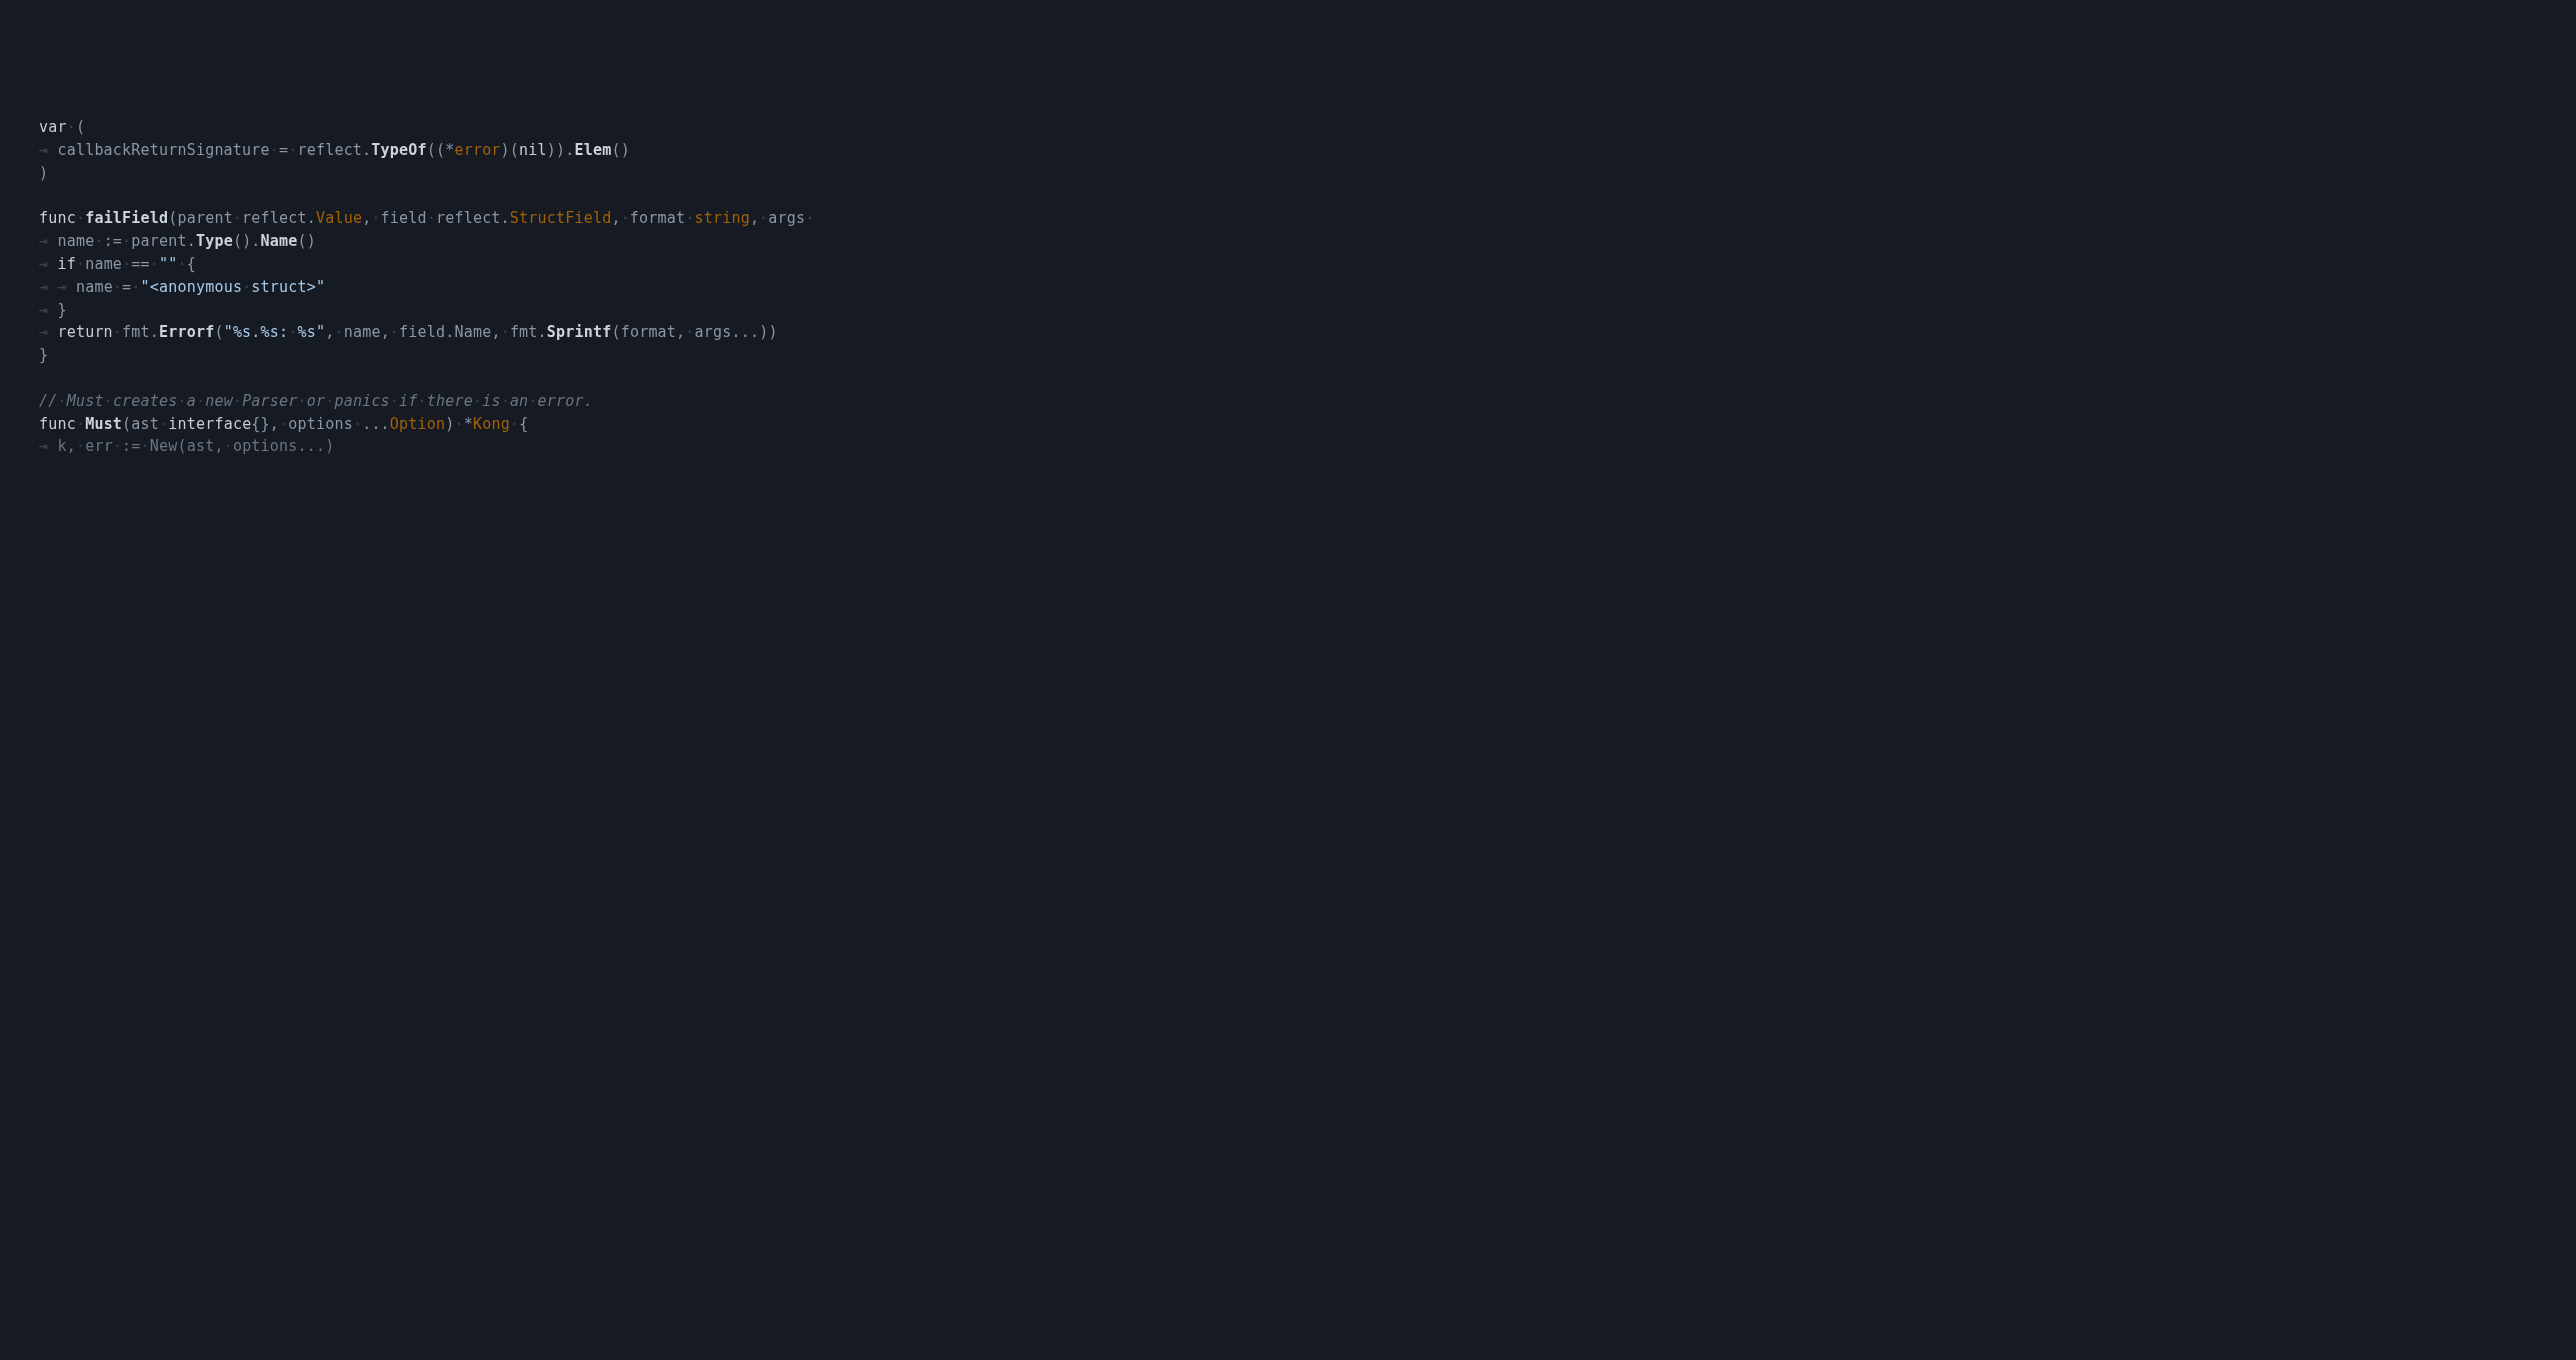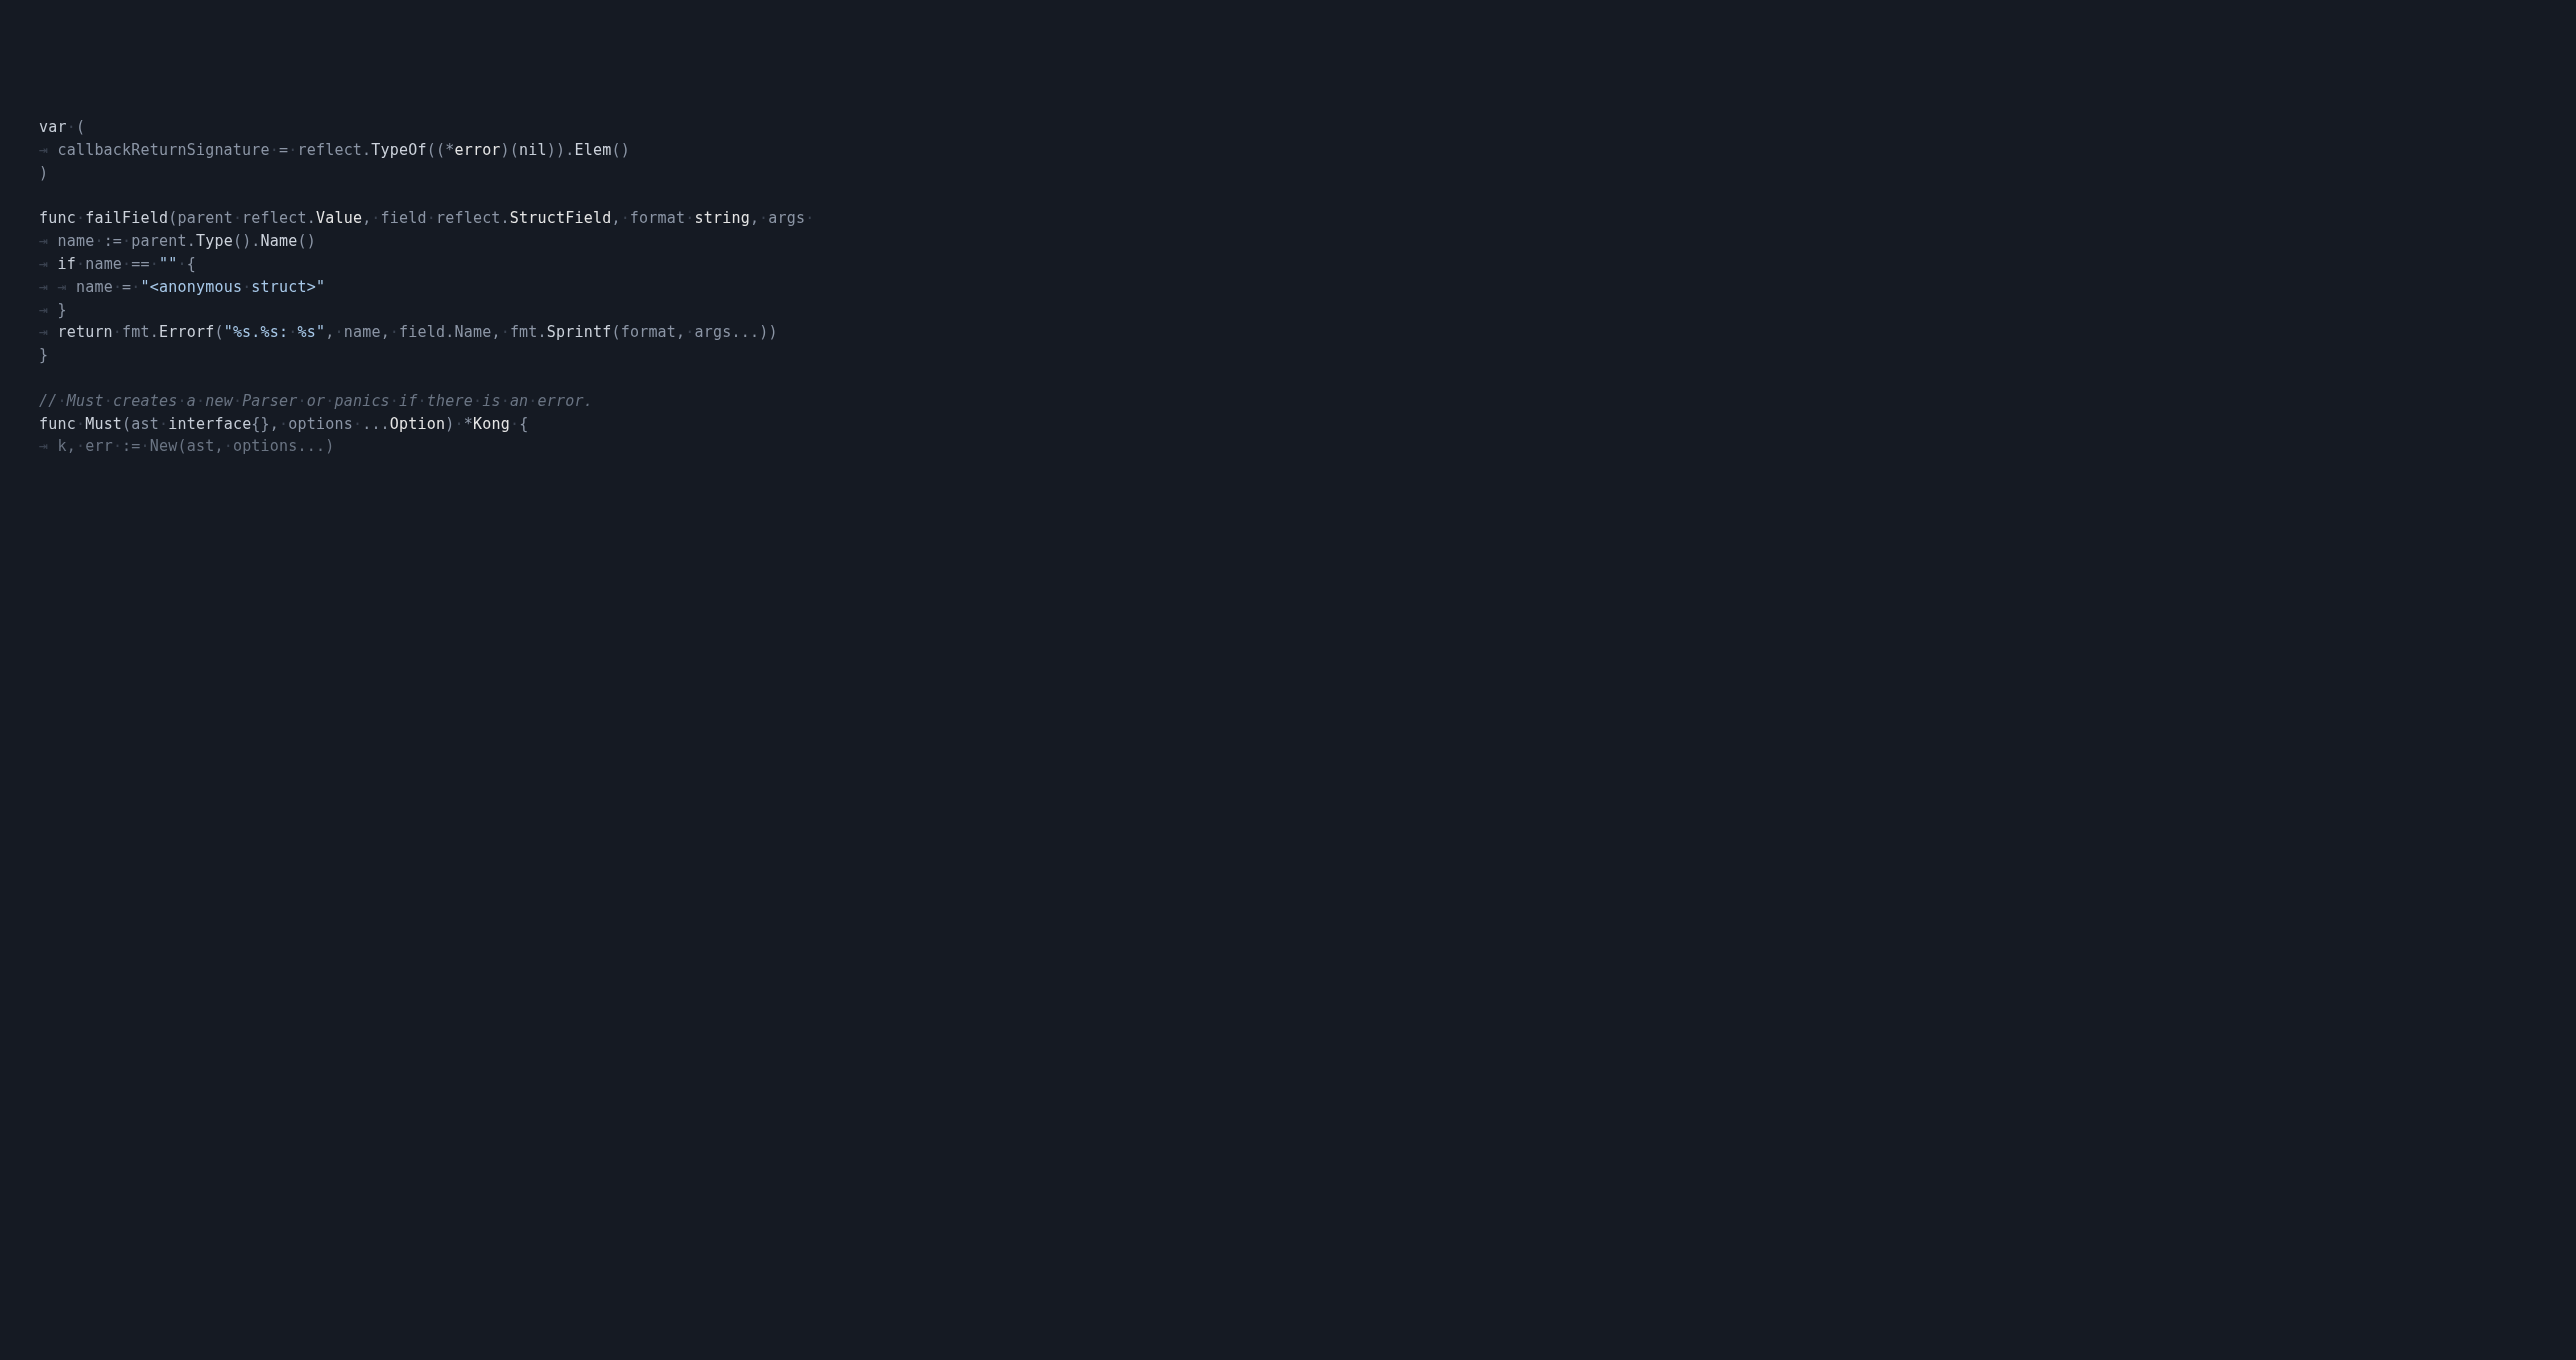--- a/index.html
+++ b/index.html
@@ -18,25 +18,25 @@
     padding-left: 39px;
     white-space: pre;
     letter-spacing: 0.2px;
   }
   .line { display: block; }
   .ws {
     color: #3a4250;
     font-family: inherit;
   }
   .kw  { color: #c6cdd7; }
-  .fn  { color: #cdd3dc; }
+  .fn  { color: #cdd3dc; font-weight: bold; }
   .id  { color: #8b95a5; text-align: right; }
   .pun { color: #8b95a5; }
   .op  { color: #8b95a5; }
-  .typ { color: #e5e5e5; }
+  .typ { color: #a16207; }
   .str { color: #a7c8e8; }
   .com { color: #6a7483; font-style: italic; }
   .dim { color: #6a7483; }
 </style>
 </head>
 <body>
 
 
 
 <div id="editor"><span class="line"><span class="kw">var</span><span class="ws">·</span><span class="pun">(</span></span><span class="line"><span class="ws">⇥ </span><span class="id">callbackReturnSignature</span><span class="ws">·</span><span class="op">=</span><span class="ws">·</span><span class="id">reflect</span><span class="pun">.</span><span class="fn">TypeOf</span><span class="pun">((</span><span class="op">*</span><span class="typ">error</span><span class="pun">)(</span><span class="kw">nil</span><span class="pun">)).</span><span class="fn">Elem</span><span class="pun">()</span></span><span class="line"><span class="pun">)</span></span><span class="line">&nbsp;</span><span class="line"><span class="kw">func</span><span class="ws">·</span><span class="fn">failField</span><span class="pun">(</span><span class="id">parent</span><span class="ws">·</span><span class="id">reflect</span><span class="pun">.</span><span class="typ">Value</span><span class="pun">,</span><span class="ws">·</span><span class="id">field</span><span class="ws">·</span><span class="id">reflect</span><span class="pun">.</span><span class="typ">StructField</span><span class="pun">,</span><span class="ws">·</span><span class="id">format</span><span class="ws">·</span><span class="typ">string</span><span class="pun">,</span><span class="ws">·</span><span class="id">args</span><span class="ws">·</span></span><span class="line"><span class="ws">⇥ </span><span class="id">name</span><span class="ws">·</span><span class="op">:=</span><span class="ws">·</span><span class="id">parent</span><span class="pun">.</span><span class="fn">Type</span><span class="pun">().</span><span class="fn">Name</span><span class="pun">()</span></span><span class="line"><span class="ws">⇥ </span><span class="kw">if</span><span class="ws">·</span><span class="id">name</span><span class="ws">·</span><span class="op">==</span><span class="ws">·</span><span class="str">""</span><span class="ws">·</span><span class="pun">{</span></span><span class="line"><span class="ws">⇥ </span><span class="ws">⇥ </span><span class="id">name</span><span class="ws">·</span><span class="op">=</span><span class="ws">·</span><span class="str">"&lt;anonymous</span><span class="ws">·</span><span class="str">struct&gt;"</span></span><span class="line"><span class="ws">⇥ </span><span class="pun">}</span></span><span class="line"><span class="ws">⇥ </span><span class="kw">return</span><span class="ws">·</span><span class="id">fmt</span><span class="pun">.</span><span class="fn">Errorf</span><span class="pun">(</span><span class="str">"%s.%s:</span><span class="ws">·</span><span class="str">%s"</span><span class="pun">,</span><span class="ws">·</span><span class="id">name</span><span class="pun">,</span><span class="ws">·</span><span class="id">field</span><span class="pun">.</span><span class="id">Name</span><span class="pun">,</span><span class="ws">·</span><span class="id">fmt</span><span class="pun">.</span><span class="fn">Sprintf</span><span class="pun">(</span><span class="id">format</span><span class="pun">,</span><span class="ws">·</span><span class="id">args</span><span class="pun">...))</span></span><span class="line"><span class="pun">}</span></span><span class="line">&nbsp;</span><span class="line"><span class="com">//</span><span class="ws">·</span><span class="com">Must</span><span class="ws">·</span><span class="com">creates</span><span class="ws">·</span><span class="com">a</span><span class="ws">·</span><span class="com">new</span><span class="ws">·</span><span class="com">Parser</span><span class="ws">·</span><span class="com">or</span><span class="ws">·</span><span class="com">panics</span><span class="ws">·</span><span class="com">if</span><span class="ws">·</span><span class="com">there</span><span class="ws">·</span><span class="com">is</span><span class="ws">·</span><span class="com">an</span><span class="ws">·</span><span class="com">error.</span></span><span class="line"><span class="kw">func</span><span class="ws">·</span><span class="fn">Must</span><span class="pun">(</span><span class="id">ast</span><span class="ws">·</span><span class="kw">interface</span><span class="pun">{},</span><span class="ws">·</span><span class="id">options</span><span class="ws">·</span><span class="pun">...</span><span class="typ">Option</span><span class="pun">)</span><span class="ws">·</span><span class="op">*</span><span class="typ">Kong</span><span class="ws">·</span><span class="pun">{</span></span><span class="line"><span class="ws">⇥ </span><span class="dim">k,</span><span class="ws">·</span><span class="dim">err</span><span class="ws">·</span><span class="dim">:=</span><span class="ws">·</span><span class="dim">New(ast,</span><span class="ws">·</span><span class="dim">options...)</span></span></div>

